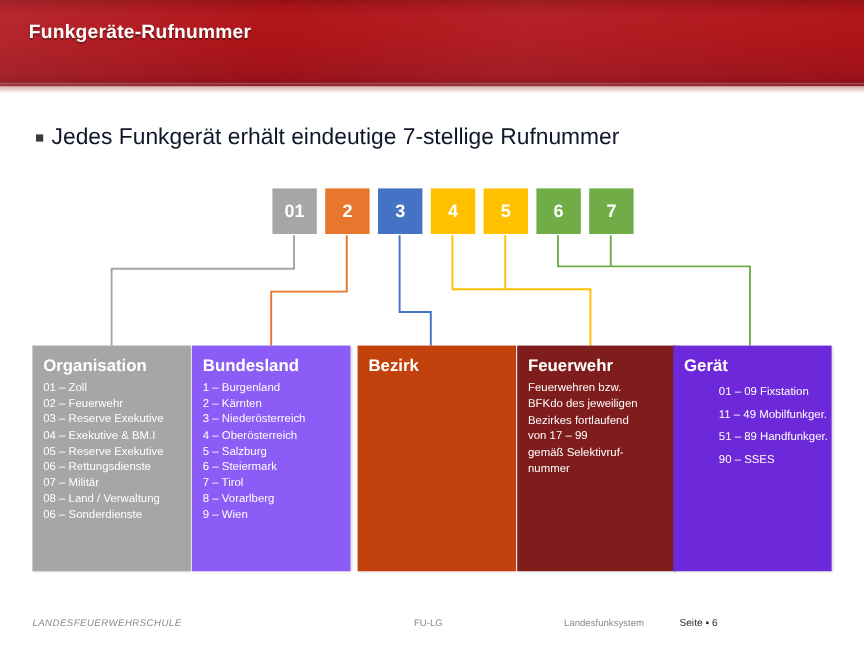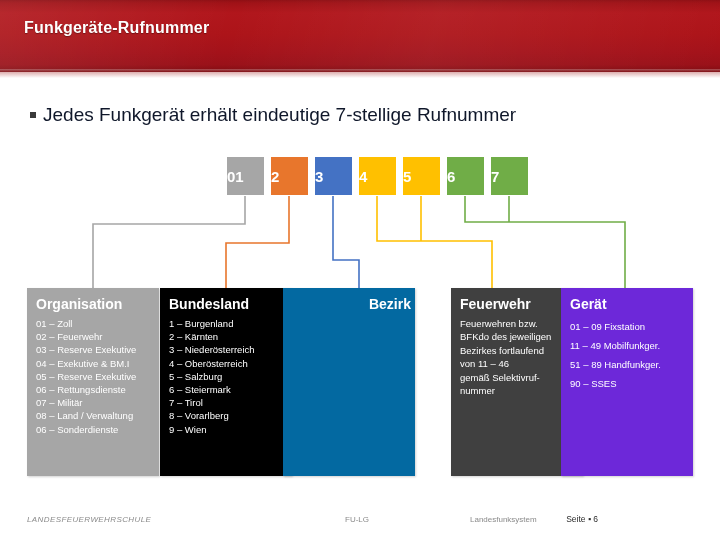--- a/index.html
+++ b/index.html
@@ -48,48 +48,48 @@
   .bullet-text{
     color:#0f172a;font-size:19px;white-space:nowrap;
   }
 
   
   .digits{
     position:absolute;left:227px;top:157px;height:38px;
   }
   .digit-box{
     position:absolute;top:0;width:37px;height:38px;
-    display:flex;align-items:center;
+    display:flex;align-items:center;justify-content:center;
     color:#ffffff;font-size:15px;font-weight:bold;
     box-sizing:border-box;
   }
 
   
   .connectors{
     position:absolute;left:0;top:0;width:720px;height:540px;pointer-events:none;
   }
 
   
   .panels{
     position:absolute;left:27px;top:288px;width:666px;height:188px;
   }
   .panel{
     position:absolute;top:0;height:188px;width:132px;
-    box-sizing:border-box;padding:8px 4px 0 9px;
+    box-sizing:border-box;padding:8px 24px 0 9px;
     box-shadow:1px 1px 2px rgba(0,0,0,.18);
   }
   .panel-title{
     color:#ffffff;font-size:14px;font-weight:bold;
     margin:0 0 5px 0;line-height:16px;white-space:nowrap;
   }
   .panel-line{
     color:#ffffff;font-size:9.5px;line-height:13.2px;white-space:nowrap;
   }
   .panel-line.para{white-space:normal;line-height:13.4px;}
-  .panel-line.spaced{line-height:19px;}
+  .panel-line.spaced{line-height:19px;margin-left:29px;}
 
   
   .footer{
     position:absolute;left:0;top:512px;width:622px;height:22px;
   }
   .footer-left{
     position:absolute;left:27px;top:3px;
     font-size:8px;color:#8a8a8a;font-style:italic;letter-spacing:.4px;
     white-space:nowrap;
   }
@@ -167,44 +167,44 @@
         <div class="panel-line">02 – Feuerwehr</div>
         <div class="panel-line">03 – Reserve Exekutive</div>
         <div class="panel-line">04 – Exekutive &amp; BM.I</div>
         <div class="panel-line">05 – Reserve Exekutive</div>
         <div class="panel-line">06 – Rettungsdienste</div>
         <div class="panel-line">07 – Militär</div>
         <div class="panel-line">08 – Land / Verwaltung</div>
         <div class="panel-line">06 – Sonderdienste</div>
       </div>
   </div>
-  <div class="panel" style="left: 133px; background: #000000;">
+  <div class="panel" style="left: 133px; background: #8b5cf6;">
     <div class="panel-title">Bundesland</div>
     <div class="panel-body">
         <div class="panel-line">1 – Burgenland</div>
         <div class="panel-line">2 – Kärnten</div>
         <div class="panel-line">3 – Niederösterreich</div>
         <div class="panel-line">4 – Oberösterreich</div>
         <div class="panel-line">5 – Salzburg</div>
         <div class="panel-line">6 – Steiermark</div>
         <div class="panel-line">7 – Tirol</div>
         <div class="panel-line">8 – Vorarlberg</div>
         <div class="panel-line">9 – Wien</div>
       </div>
   </div>
-  <div class="panel" style="left: 256px; background: #0369a1; text-align: right;">
+  <div class="panel" style="left: 271px; background: #c2410c;">
     <div class="panel-title">Bezirk</div>
   </div>
-  <div class="panel" style="left: 424px; background: #404040;">
+  <div class="panel" style="left: 404px; background: #7f1d1d;">
     <div class="panel-title">Feuerwehr</div>
     <div class="panel-body">
         <div class="panel-line para">Feuerwehren bzw.</div>
         <div class="panel-line para">BFKdo des jeweiligen</div>
         <div class="panel-line para">Bezirkes fortlaufend</div>
-        <div class="panel-line para">von 11 – 46</div>
+        <div class="panel-line para">von 17 – 99</div>
         <div class="panel-line para">gemäß Selektivruf-</div>
         <div class="panel-line para">nummer</div>
       </div>
   </div>
   <div class="panel" style="left: 534px; background: #6d28d9;">
     <div class="panel-title">Gerät</div>
     <div class="panel-body">
         <div class="panel-line spaced">01 – 09 Fixstation</div>
         <div class="panel-line spaced">11 – 49 Mobilfunkger.</div>
         <div class="panel-line spaced">51 – 89 Handfunkger.</div>

